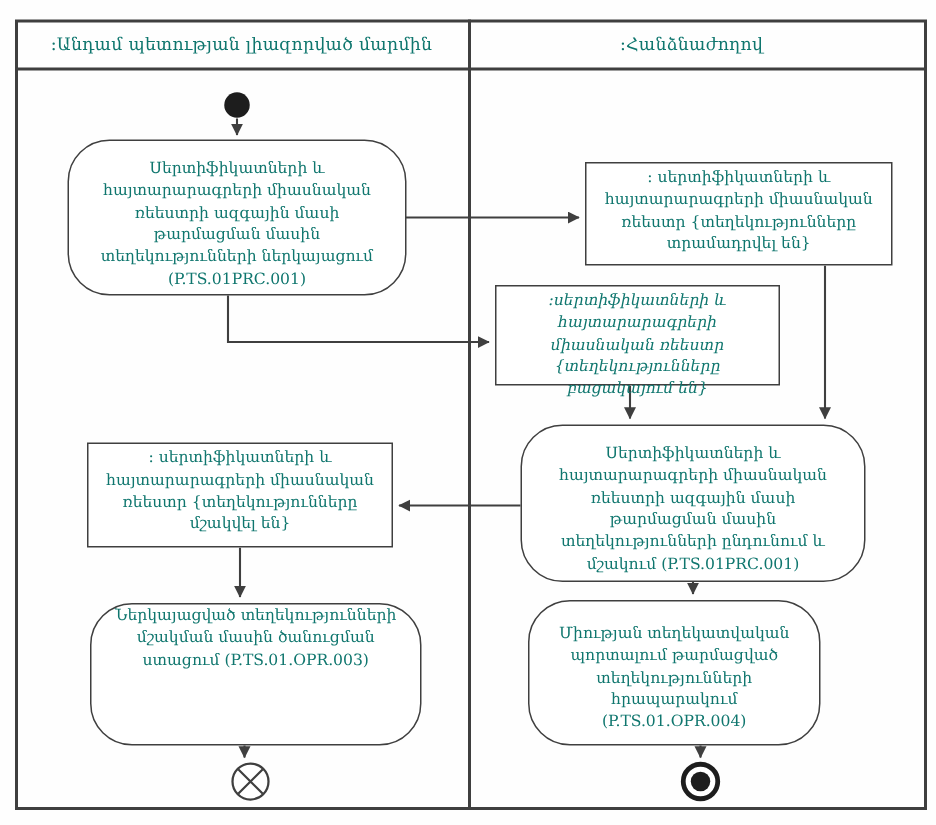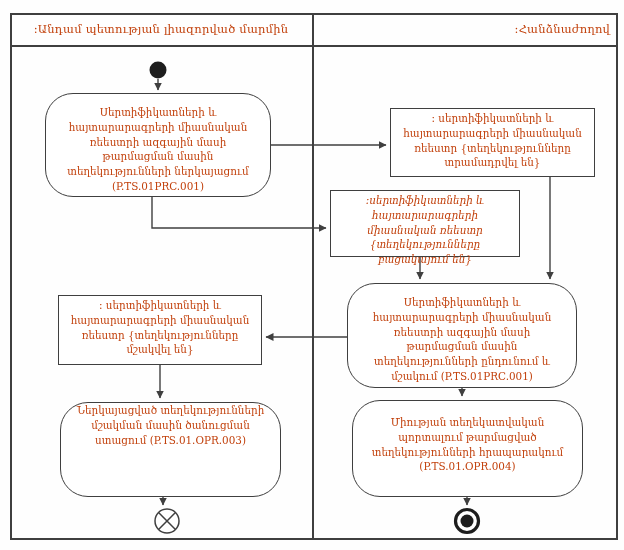--- a/index.html
+++ b/index.html
@@ -1,42 +1,42 @@
 <!DOCTYPE html>
 <html><head>
 <meta charset="utf-8">
 <style>
   html,body{margin:0;padding:0;background:#ffffff;}
   .canvas{
     position:relative;
     width:624px;height:550px;
     background:#fefefe;
     font-family:"DejaVu Serif","DejaVu Sans",serif;
-    color:#c2410c;
+    color:#0f766e;
     overflow:hidden;
   }
   .frame{
     position:absolute;left:10px;top:13px;width:604px;height:523px;
     border:2px solid #3f3f3f;
   }
   .lane-divider{
     position:absolute;left:312px;top:13px;height:527px;width:0;
     border-left:2px solid #3f3f3f;
   }
   .header-sep{
     position:absolute;left:10px;top:45px;width:608px;height:0;
     border-top:2px solid #3f3f3f;
   }
   .lane-title{
     position:absolute;top:13px;height:32px;
     display:flex;align-items:center;justify-content:center;
     font-size:11.5px;letter-spacing:.2px;
   }
   .lane-title.left{left:10px;width:302px;}
-  .lane-title.right{left:312px;width:298px;justify-content:flex-end;}
+  .lane-title.right{left:312px;width:298px;}
 
   .node{
     position:absolute;
     display:flex;justify-content:center;
     text-align:center;
     font-size:10.4px;line-height:1.42;
     background:#ffffff;
     box-sizing:border-box;
   }
   .action{
@@ -49,21 +49,21 @@
     border:1.4px solid #3f3f3f;
     align-items:flex-start;
     padding:2px 8px;
   }
   #action-1{left:45px;top:93px;width:226px;height:104px;}
   #object-provided{left:390px;top:108px;width:205px;height:69px;}
   #object-missing{left:330px;top:190px;width:190px;height:67px;font-style:italic;}
   #action-2{left:347px;top:283px;width:230px;height:105px;}
   #object-processed{left:58px;top:295px;width:204px;height:70px;}
   #action-3{left:60px;top:402px;width:221px;height:95px;padding-top:0;}
-  #action-4{left:352px;top:400px;width:231px;height:97px;padding-top:14px;}
+  #action-4{left:352px;top:400px;width:195px;height:97px;padding-top:14px;}
 
   svg.overlay{
     position:absolute;left:0;top:0;width:624px;height:550px;
     pointer-events:none;
   }
   .edge{stroke:#3f3f3f;stroke-width:1.4;fill:none;}
 </style>
 </head>
 <body>
 

